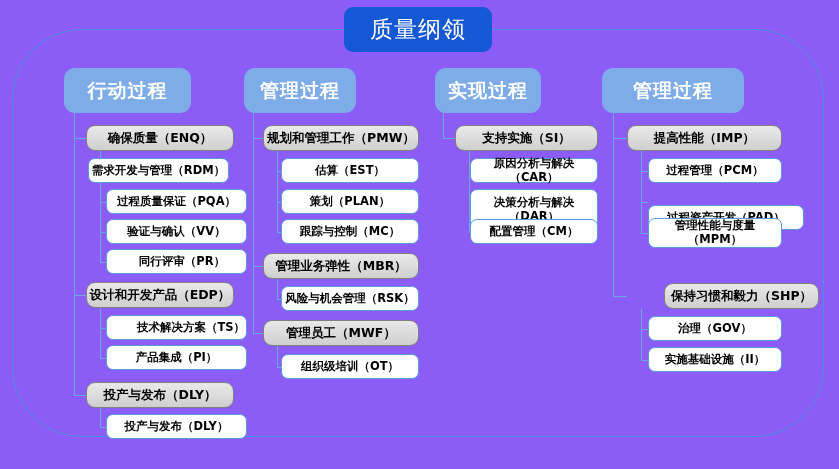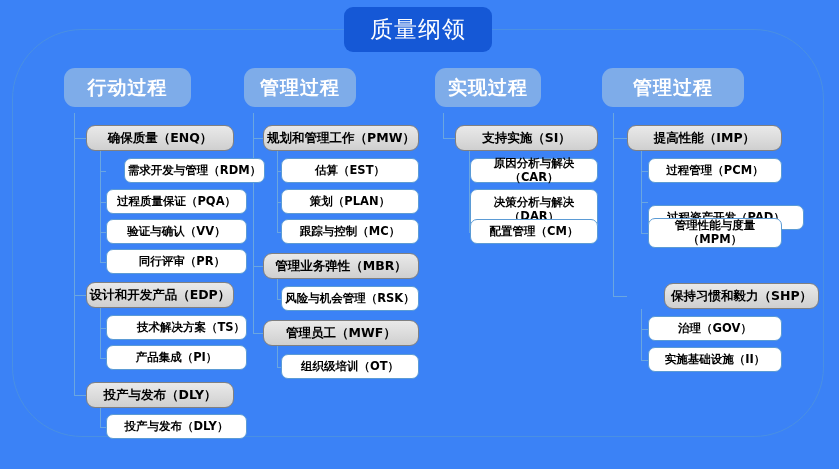--- a/index.html
+++ b/index.html
@@ -4,21 +4,21 @@
 <style>
   html,body{margin:0;padding:0;background:#ffffff;}
   body{
     font-family:"DejaVu Sans","Liberation Sans",sans-serif;
     -webkit-font-smoothing:antialiased;
   }
   #canvas{
     position:relative;
     width:839px;
     height:469px;
-    background:#3b82f6;
+    background:#8b5cf6;
     overflow:hidden;
   }
 
   
   .outer-frame{
     position:absolute;
     left:12px;  top:29px;
     width:812px; height:408px;
     border:1.6px solid #4a90e2;
     border-radius:70px;
@@ -38,21 +38,21 @@
     justify-content:center;
     color:#ffffff;
     font-size:23px;
     letter-spacing:1px;
     z-index:5;
   }
 
   
   .col-head{
     position:absolute;
-    height:39px;
+    height:45px;
     background:#7eace9;
     border-radius:11px;
     display:flex;
     align-items:center;
     justify-content:center;
     color:#ffffff;
     font-size:19px;
     font-weight:bold;
     letter-spacing:1px;
     z-index:4;
@@ -98,21 +98,21 @@
 
 <div id="canvas">
 
   <div class="outer-frame"></div>
 
   <div class="title-box">质量纲领</div>
 
   <div id="layers">
       <div class="col-head" style="left: 64px; top: 68px; width: 127px;">行动过程</div>
       <div class="node parent" style="left: 86px; top: 125px; width: 148px; height: 26px;">确保质量（ENQ）</div>
-      <div class="node child" style="left: 88px; top: 158px; width: 141px; height: 25px; margin-left: 36px;">需求开发与管理（RDM）</div>
+      <div class="node child" style="left: 88px; top: 158px; width: 141px; height: 25px;">需求开发与管理（RDM）</div>
       <div class="node child" style="left: 106px; top: 189px; width: 141px; height: 25px;">过程质量保证（PQA）</div>
       <div class="node child" style="left: 106px; top: 219px; width: 141px; height: 25px;">验证与确认（VV）</div>
       <div class="node child" style="left: 106px; top: 249px; width: 141px; height: 25px; padding-left: 11px;">同行评审（PR）</div>
       <div class="node parent" style="left: 86px; top: 282px; width: 148px; height: 26px;">设计和开发产品（EDP）</div>
       <div class="node child" style="left: 106px; top: 315px; width: 141px; height: 25px; padding-left: 29px;">技术解决方案（TS）</div>
       <div class="node child" style="left: 106px; top: 345px; width: 141px; height: 25px;">产品集成（PI）</div>
       <div class="node parent" style="left: 86px; top: 382px; width: 148px; height: 26px;">投产与发布（DLY）</div>
       <div class="node child" style="left: 106px; top: 414px; width: 141px; height: 25px;">投产与发布（DLY）</div>
       <div class="ln v" style="left: 74px; top: 113px; height: 282px;"></div>
       <div class="ln h" style="left: 74px; top: 138px; width: 12px;"></div>

